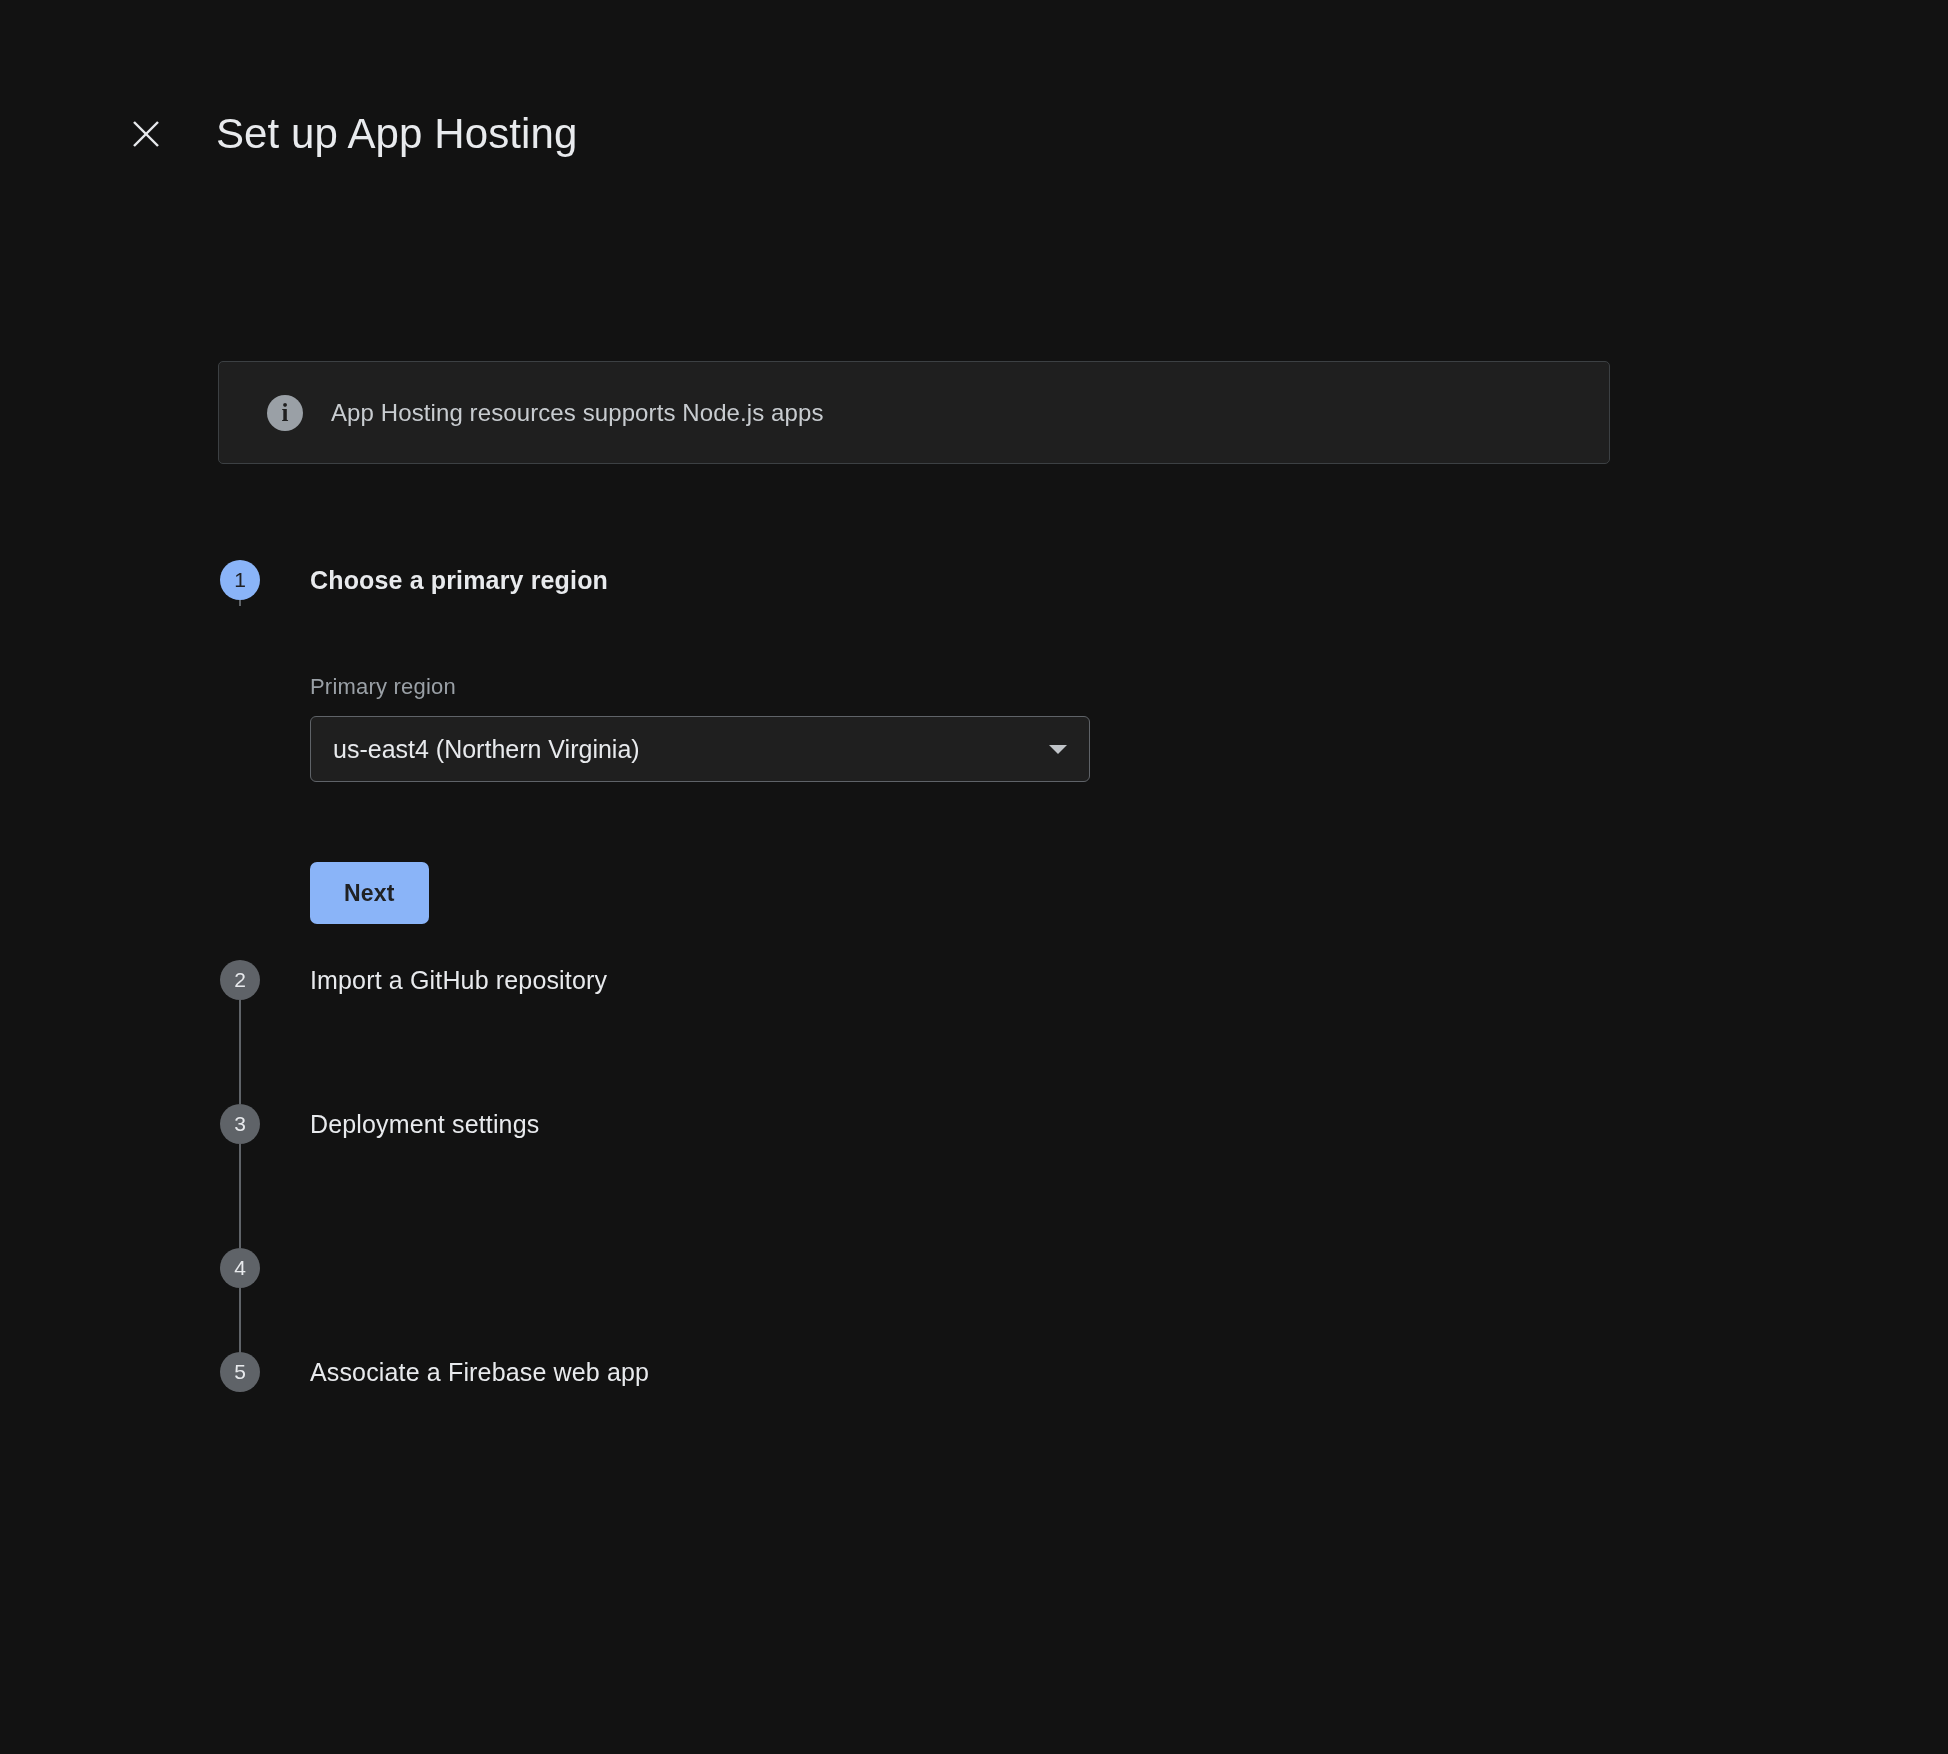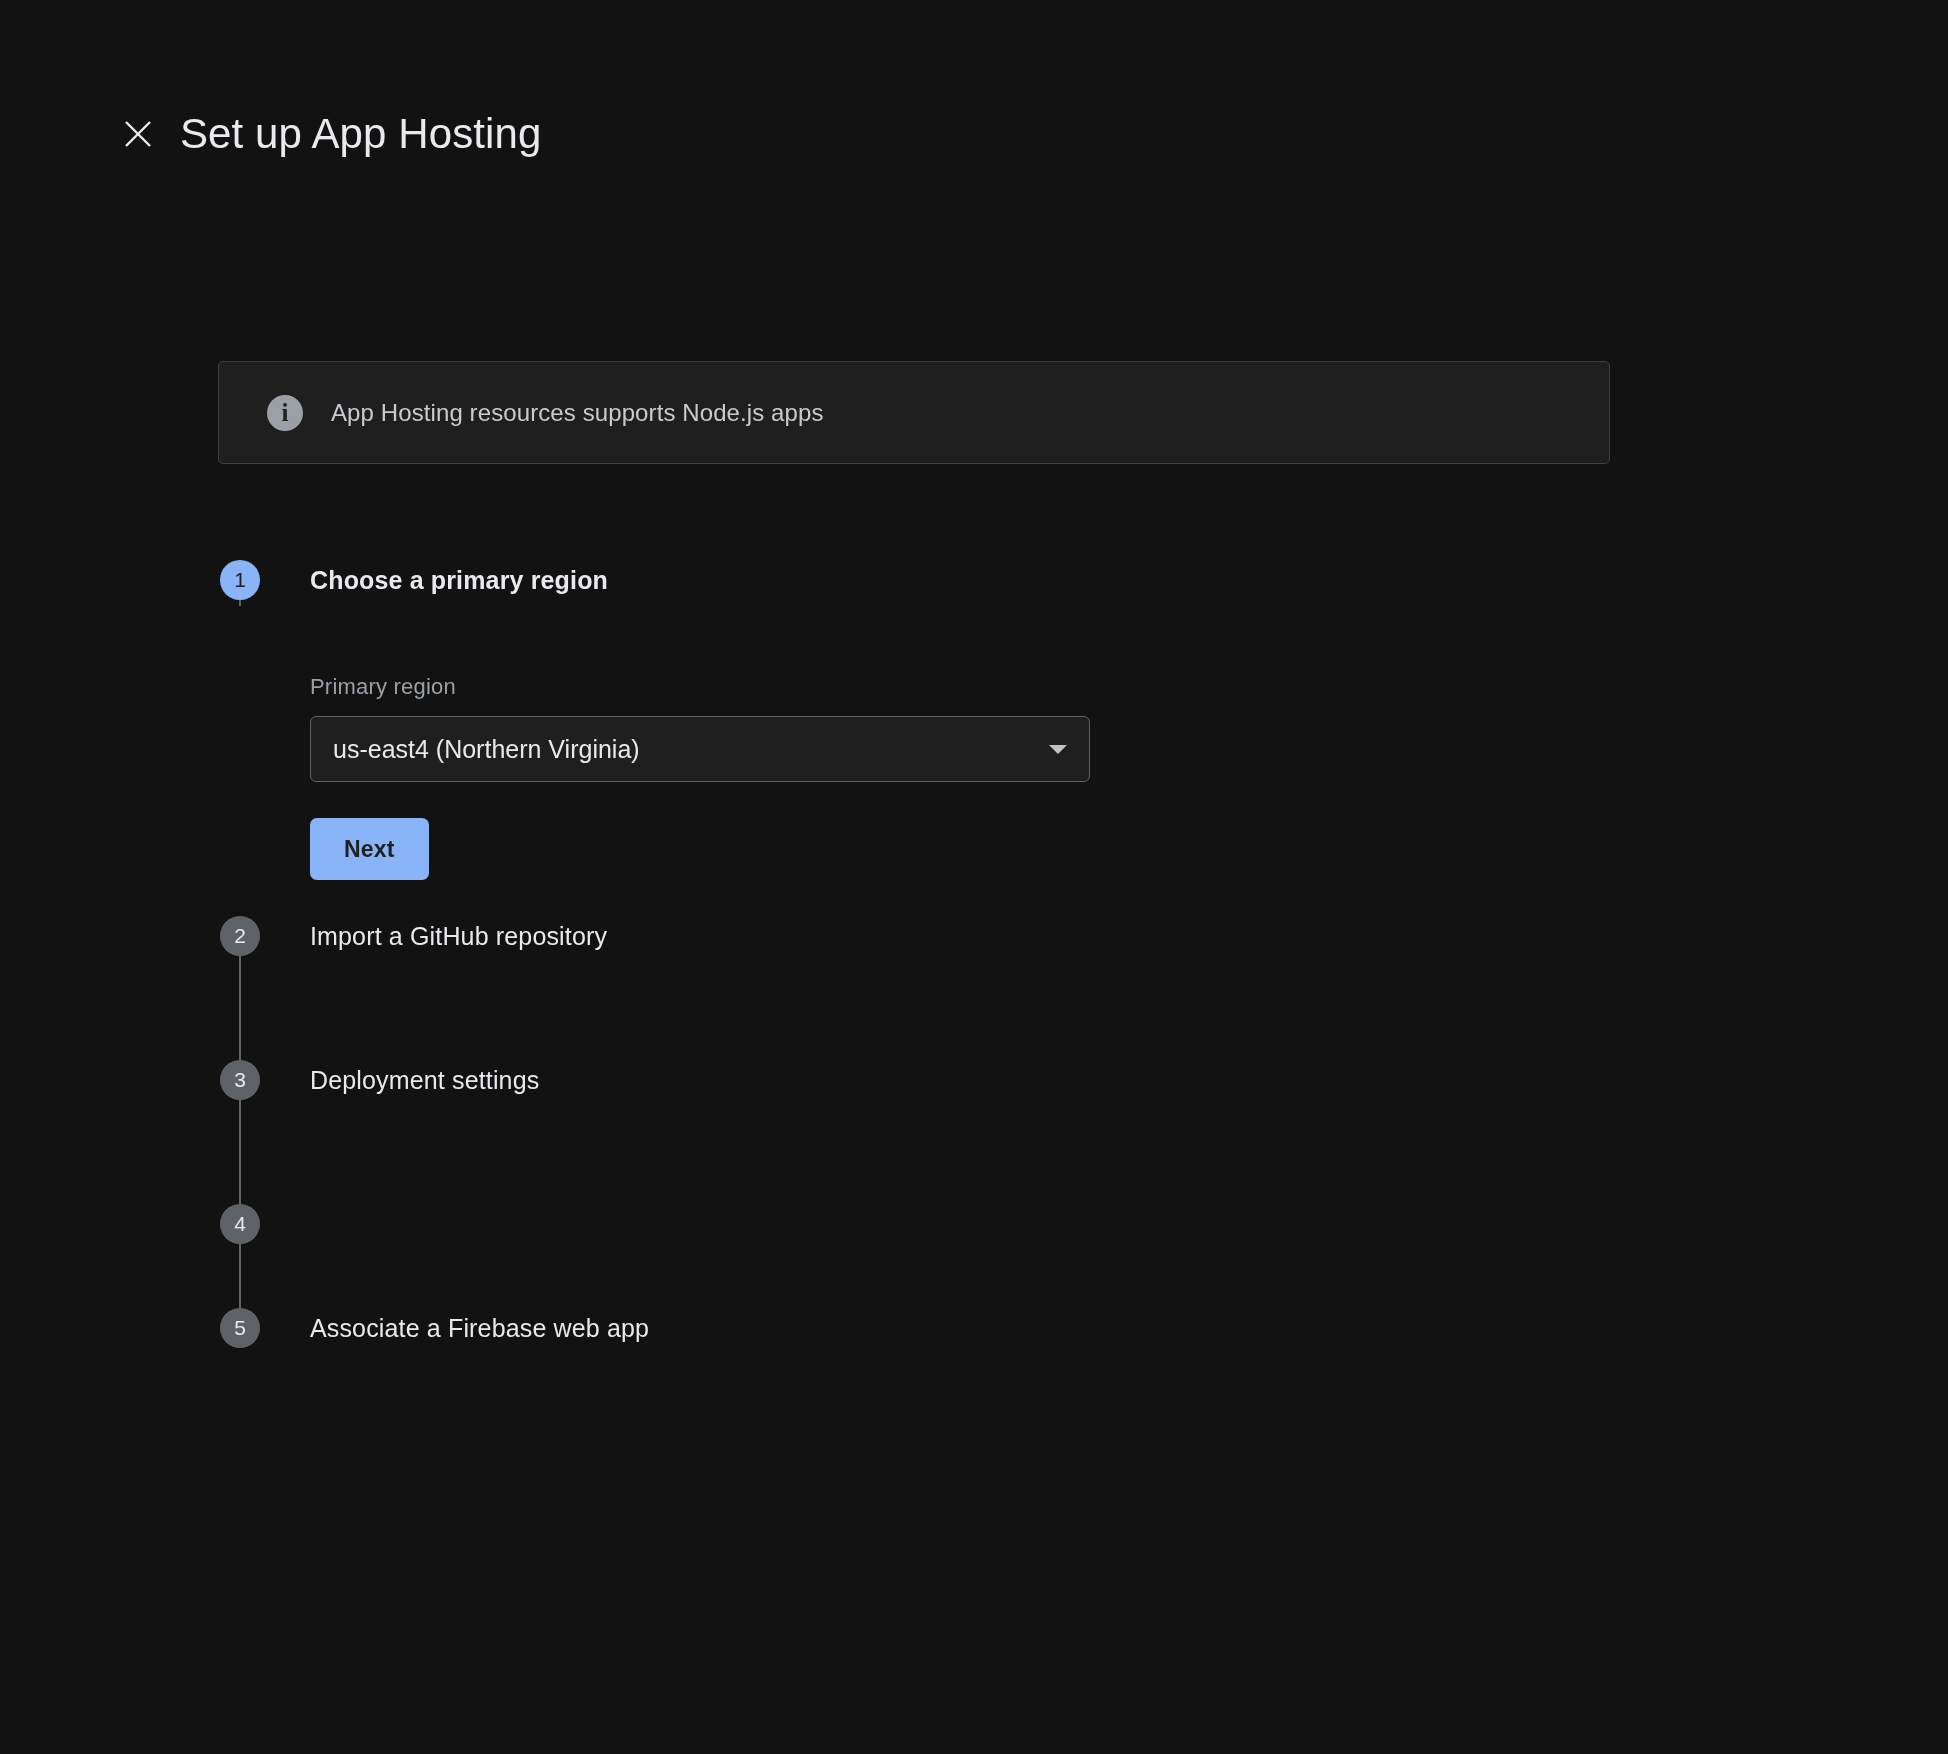--- a/index.html
+++ b/index.html
@@ -18,24 +18,24 @@
     position: relative;
     width: 1948px;
     height: 1754px;
     background: #121212;
   }
 
   
   .header {
     position: absolute;
     top: 112px;
-    left: 116px;
-    display: flex;
-    align-items: center;
-    gap: 20px;
+    left: 124px;
+    display: flex;
+    align-items: center;
+    gap: 48px;
   }
   .close-btn {
     width: 44px;
     height: 44px;
     display: flex;
     align-items: center;
     justify-content: center;
     cursor: pointer;
     background: transparent;
     border: none;
@@ -196,21 +196,21 @@
   .select-arrow {
     width: 0;
     height: 0;
     border-left: 9px solid transparent;
     border-right: 9px solid transparent;
     border-top: 9px solid #c0c4c8;
     flex: 0 0 auto;
   }
 
   .next-btn {
-    margin-top: 36px;
+    margin-top: 80px;
     display: inline-flex;
     align-items: center;
     justify-content: center;
     height: 62px;
     padding: 0 34px;
     background: #8ab4f8;
     color: #202124;
     border: none;
     border-radius: 7px;
     font-size: 23px;

